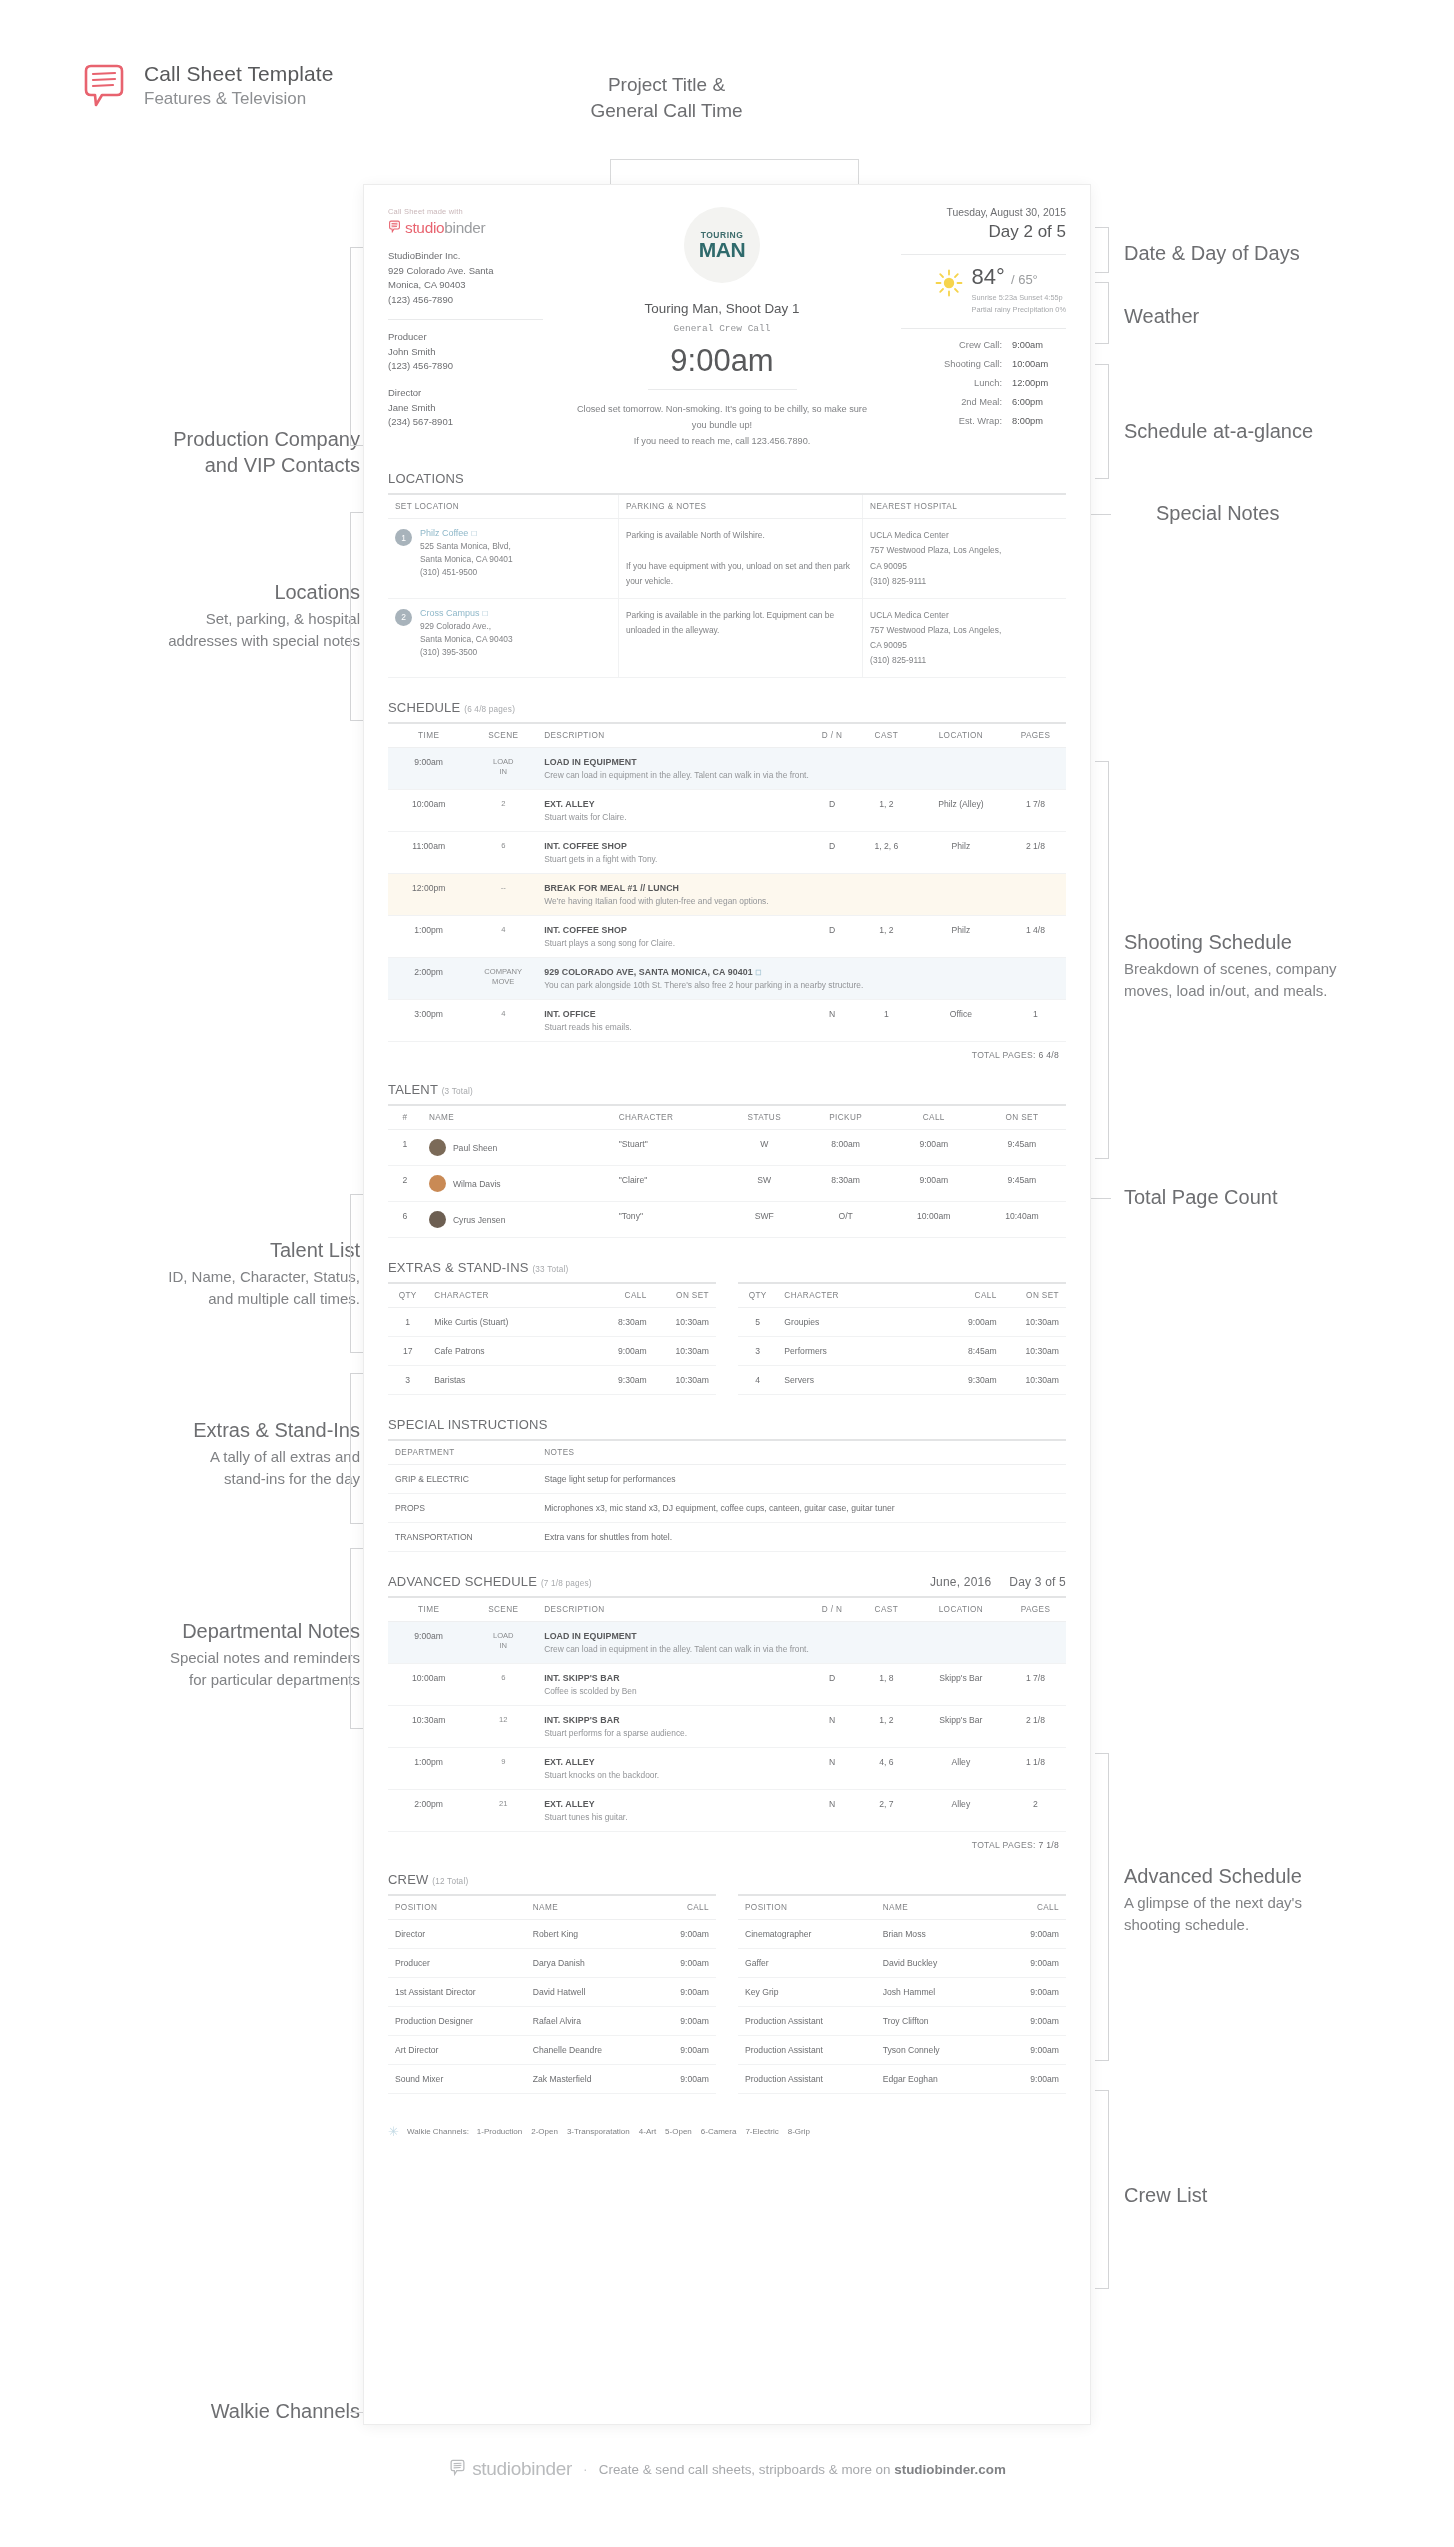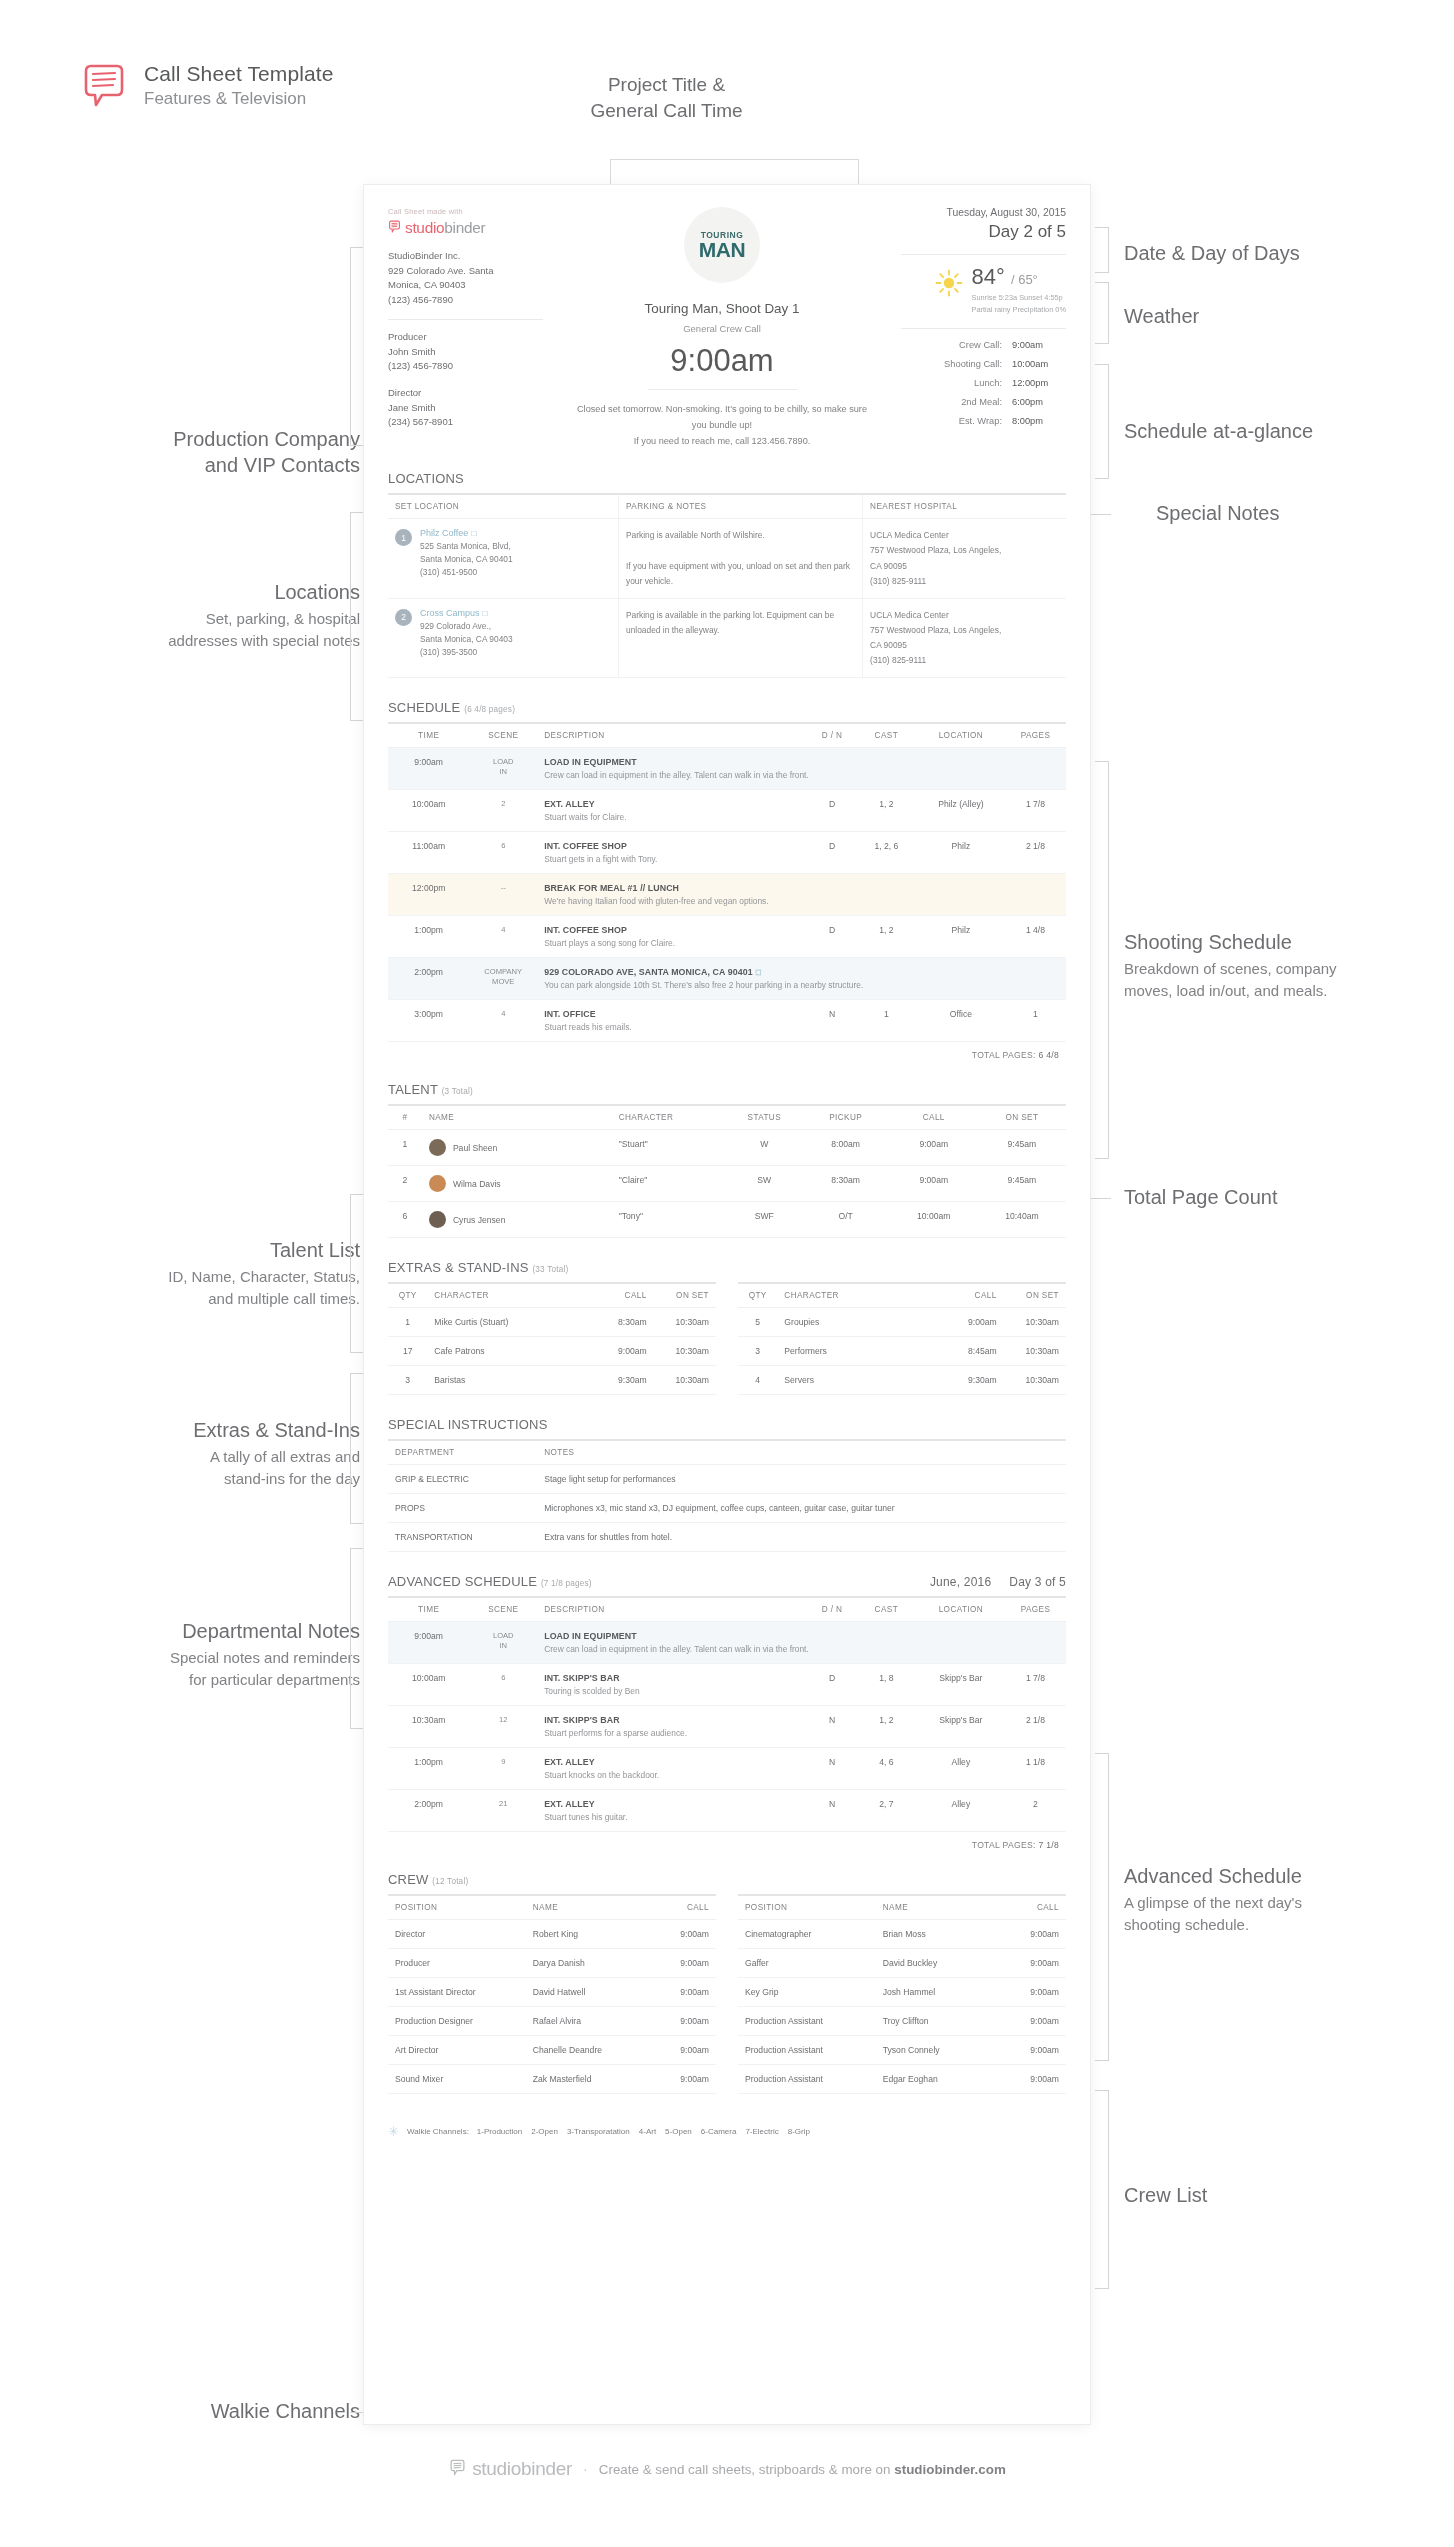--- a/index.html
+++ b/index.html
@@ -97,21 +97,21 @@
 
   .proj-badge {
     width: 76px; height: 76px; border-radius: 50%;
     background: #f3f3f1; margin: 0 auto 18px;
     display: flex; flex-direction: column; align-items: center; justify-content: center;
   }
   .pb-top { font-size: 8.5px; font-weight: bold; color: #3c6b6b; letter-spacing: 0.5px; }
   .pb-main { font-size: 21px; font-weight: bold; color: #2f6a6c; line-height: .95; letter-spacing: -0.5px; }
 
   .proj-title { font-size: 13.4px; color: #58595b; }
-  .proj-sub { font-size: 9.5px; color: #939598; margin-top: 7px; }
+  .proj-sub { font-size: 9.5px; color: #939598; margin-top: 7px; font-family: Liberation Mono, monospace; }
   .gen-call { font-size: 31px; color: #58595b; margin: 9px 0 10px; font-weight: 300; }
   .c-divider { width: 149px; height: 1px; background: #e9eaeb; margin: 0 auto 11px; }
   .notes-txt { font-size: 9.2px; color: #808285; line-height: 1.75; }
 
   .date-line { font-size: 10.4px; color: #6d6e71; }
   .day-of { font-size: 17px; color: #58595b; margin-top: 4px; font-weight: 300; }
   .r-divider { height: 1px; background: #e9eaeb; margin: 12px 0 11px; }
   .wx { display: flex; align-items: flex-start; justify-content: flex-end; gap: 9px; }
   .sun-icon { width: 28px; height: 28px; flex: none; margin-top: 3px; }
   .wx-temps { font-size: 22px; color: #58595b; font-weight: 300; line-height: 1; }
@@ -684,21 +684,21 @@
         <td colspan="5">
         <div class="cell-strong">LOAD IN EQUIPMENT</div>
         <div class="cell-desc">Crew can load in equipment in the alley. Talent can walk in via the front.</div>
               </td>
             </tr>
             <tr class="">
         <td class="c">10:00am</td>
         <td class="c" style="font-size:7.6px;color:#8a8c8e;line-height:1.3">6</td>
         <td>
         <div class="cell-strong">INT. SKIPP'S BAR</div>
-        <div class="cell-desc">Touring is scolded by Ben</div>
+        <div class="cell-desc">Coffee is scolded by Ben</div>
               </td>
         <td class="c">D</td>
         <td class="c">1, 8</td>
         <td class="c">Skipp's Bar</td>
         <td class="c">1 7/8</td>
             </tr>
             <tr class="">
         <td class="c">10:30am</td>
         <td class="c" style="font-size:7.6px;color:#8a8c8e;line-height:1.3">12</td>
         <td>

